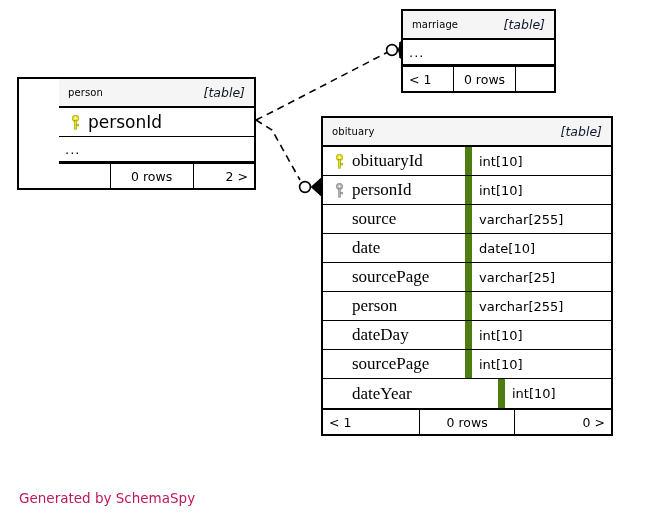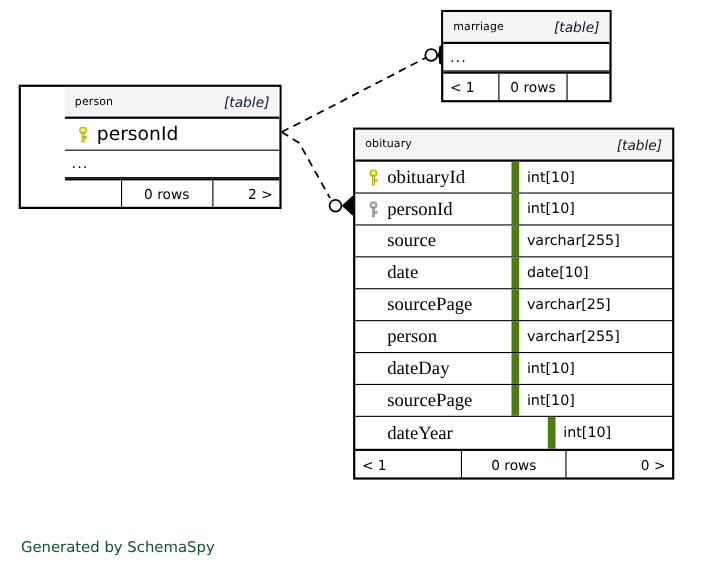--- a/index.html
+++ b/index.html
@@ -156,21 +156,21 @@
   #table-obituary .foot-cell:nth-child(1) { width: 33.4%; }
   #table-obituary .foot-cell:nth-child(2) { width: 33.3%; }
   #table-obituary .foot-cell:nth-child(3) { width: 33.3%; }
 
   
   #caption {
     position: absolute;
     left: 19px;
     top: 490px;
     font-size: 13.5px;
-    color: #14532d;
+    color: #be185d;
     z-index: 3;
   }
 </style>
 </head>
 <body>
 
 <div id="canvas">
 
   <svg id="relations" viewBox="0 0 653 523" width="653" height="523">
 

